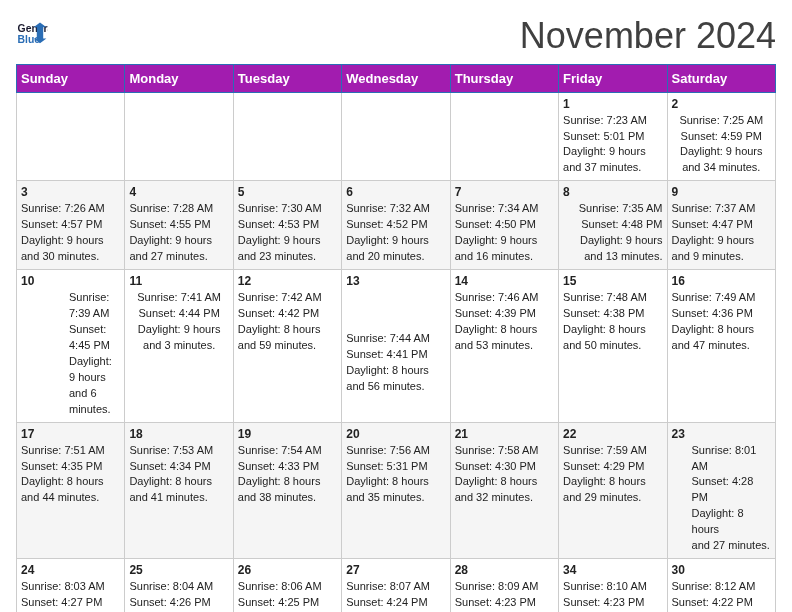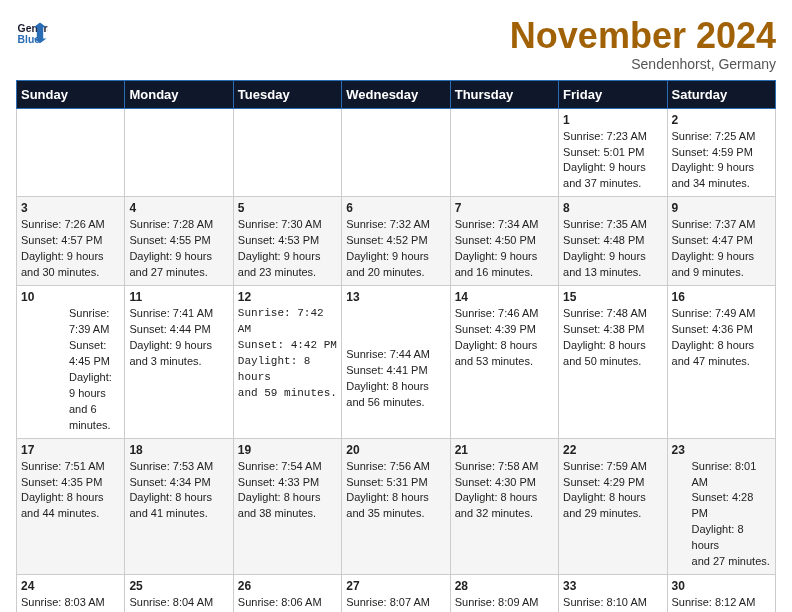--- a/index.html
+++ b/index.html
@@ -23,35 +23,35 @@
     }
     .logo-icon {
       width: 32px;
       height: 32px;
     }
     .title-block {
       text-align: right;
     }
     .month-title {
       font-size: 36px;
-      font-weight: bold;
-      color: #a16207;
+      font-weight: normal;
+      color: #404040;
       line-height: 1.1;
     }
     .subtitle {
       font-size: 14px;
       color: #555;
     }
     table {
       width: 100%;
       border-collapse: collapse;
       table-layout: fixed;
     }
     th {
-      background: #0f172a;
+      background: #a21caf;
       color: #fff;
       font-size: 13px;
       font-weight: bold;
       padding: 6px 4px;
       text-align: left;
       border: 1px solid #2a6db5;
     }
     td {
       border: 1px solid #ccc;
       vertical-align: top;
@@ -88,21 +88,20 @@
 <div class="header">
   <div class="logo">
     <svg class="logo-icon" viewBox="0 0 40 40">
       <text x="2" y="20" font-size="13" font-weight="bold" fill="#1a1a2e">General</text>
       <text x="2" y="34" font-size="13" font-weight="bold" fill="#2a6db5">Blue</text>
       <polygon points="30,8 38,14 34,14 34,28 38,28 30,34 22,28 26,28 26,14 22,14" fill="#2a6db5"></polygon>
     </svg>
   </div>
   <div class="title-block">
     <div class="month-title">November 2024</div>
-    <div class="subtitle">Sendenhorst, Germany</div>
   </div>
 </div>
 
 <table>
   <thead>
     <tr id="header-row">
         <th>Sunday</th>
         <th>Monday</th>
         <th>Tuesday</th>
         <th>Wednesday</th>
@@ -120,21 +119,21 @@
         <td class="empty"></td>
         <td>
           <span class="day-num">1</span>
           <div class="day-info" style="white-space: pre-line;">Sunrise: 7:23 AM
 Sunset: 5:01 PM
 Daylight: 9 hours
 and 37 minutes.</div>
         </td>
         <td>
           <span class="day-num">2</span>
-          <div class="day-info" style="white-space: pre-line;">Sunrise: 7:25 AM
+          <div class="day-info" style="white-space: pre-line; text-align: center;">Sunrise: 7:25 AM
 Sunset: 4:59 PM
 Daylight: 9 hours
 and 34 minutes.</div>
         </td>
       </tr>
       <tr>
         <td>
           <span class="day-num">3</span>
           <div class="day-info" style="white-space: pre-line;">Sunrise: 7:26 AM
 Sunset: 4:57 PM
@@ -164,21 +163,21 @@
         </td>
         <td>
           <span class="day-num">7</span>
           <div class="day-info" style="white-space: pre-line;">Sunrise: 7:34 AM
 Sunset: 4:50 PM
 Daylight: 9 hours
 and 16 minutes.</div>
         </td>
         <td>
           <span class="day-num">8</span>
-          <div class="day-info" style="white-space: pre-line;">Sunrise: 7:35 AM
+          <div class="day-info" style="white-space: pre-line; text-align: right;">Sunrise: 7:35 AM
 Sunset: 4:48 PM
 Daylight: 9 hours
 and 13 minutes.</div>
         </td>
         <td>
           <span class="day-num">9</span>
           <div class="day-info" style="white-space: pre-line;">Sunrise: 7:37 AM
 Sunset: 4:47 PM
 Daylight: 9 hours
 and 9 minutes.</div>
@@ -187,28 +186,28 @@
       <tr>
         <td>
           <span class="day-num">10</span>
           <div class="day-info" style="white-space: pre-line; margin-left: 48px;">Sunrise: 7:39 AM
 Sunset: 4:45 PM
 Daylight: 9 hours
 and 6 minutes.</div>
         </td>
         <td>
           <span class="day-num">11</span>
-          <div class="day-info" style="white-space: pre-line;">Sunrise: 7:41 AM
+          <div class="day-info" style="white-space: pre-line; text-align: center;">Sunrise: 7:41 AM
 Sunset: 4:44 PM
 Daylight: 9 hours
 and 3 minutes.</div>
         </td>
         <td>
           <span class="day-num">12</span>
-          <div class="day-info" style="white-space: pre-line; font-family: Liberation Mono, monospace;">Sunrise: 7:42 AM
+          <div class="day-info" style="white-space: pre-line;">Sunrise: 7:42 AM
 Sunset: 4:42 PM
 Daylight: 8 hours
 and 59 minutes.</div>
         </td>
         <td>
           <span class="day-num">13</span>
           <div class="day-info" style="white-space: pre-line; margin-top: 43px;">Sunrise: 7:44 AM
 Sunset: 4:41 PM
 Daylight: 8 hours
 and 56 minutes.</div>
@@ -316,21 +315,21 @@
 and 16 minutes.</div>
         </td>
         <td>
           <span class="day-num">28</span>
           <div class="day-info" style="white-space: pre-line;">Sunrise: 8:09 AM
 Sunset: 4:23 PM
 Daylight: 8 hours
 and 14 minutes.</div>
         </td>
         <td>
-          <span class="day-num">33</span>
+          <span class="day-num">34</span>
           <div class="day-info" style="white-space: pre-line;">Sunrise: 8:10 AM
 Sunset: 4:23 PM
 Daylight: 8 hours
 and 12 minutes.</div>
         </td>
         <td>
           <span class="day-num">30</span>
           <div class="day-info" style="white-space: pre-line;">Sunrise: 8:12 AM
 Sunset: 4:22 PM
 Daylight: 8 hours

